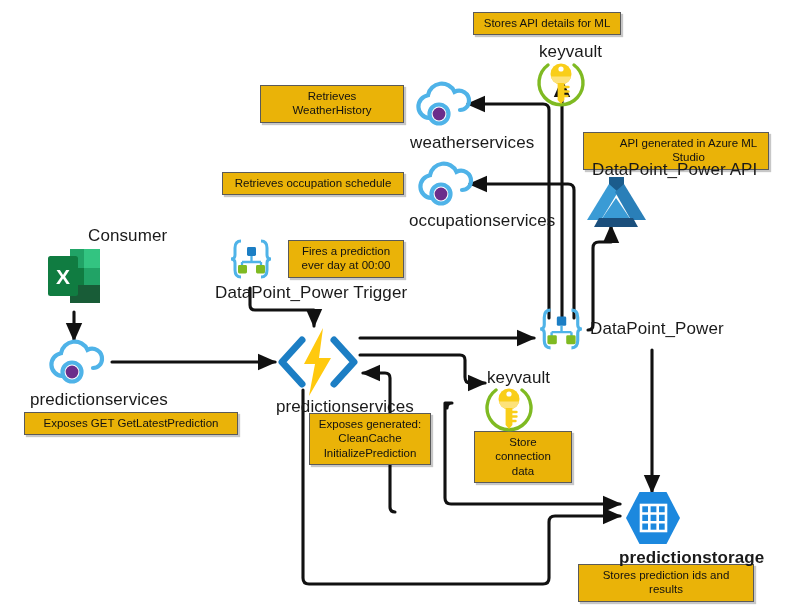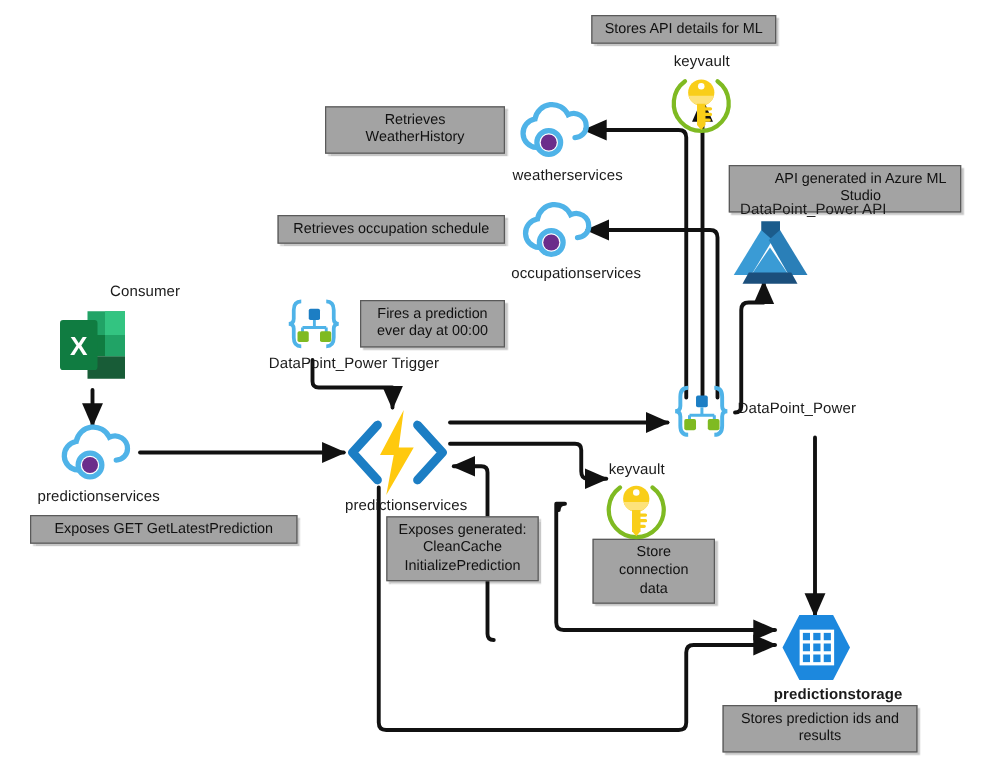--- a/index.html
+++ b/index.html
@@ -1,22 +1,22 @@
 <!DOCTYPE html>
 <html><head>
 <meta charset="utf-8">
 <title>Azure Architecture Diagram</title>
 <style>
   html,body{margin:0;padding:0;background:#ffffff;}
   #canvas{position:relative;width:800px;height:616px;background:#ffffff;
     font-family:"Liberation Sans",sans-serif;overflow:hidden;}
   .node{position:absolute;}
-  .nlabel{position:absolute;font-size:12px;color:#1a1a1a;white-space:nowrap;
+  .nlabel{position:absolute;font-size:17px;color:#1a1a1a;white-space:nowrap;
     letter-spacing:.1px;}
-  .cap{position:absolute;background:#a3a3a3;border:1px solid #5a5a5a;
+  .cap{position:absolute;background:#eab308;border:1px solid #5a5a5a;
     box-shadow:2px 2px 1px rgba(0,0,0,.22);font-size:11.5px;color:#111;
     text-align:center;padding:3px 7px 4px;line-height:1.25;box-sizing:border-box;
     white-space:pre-line;}
   svg.wires{position:absolute;left:0;top:0;width:800px;height:616px;}
 </style>
 </head>
 <body>
 
 <div id="canvas">
 
@@ -70,21 +70,21 @@
 
   <div class="cap" style="left:583px;top:132px;width:186px;padding-left:32px;">API generated in Azure ML Studio</div>
 
   <div class="cap" style="left:309px;top:413px;width:122px;">Exposes generated:
 CleanCache
 InitializePrediction</div>
 
   <div class="cap" style="left:474px;top:431px;width:98px;">Store connection
 data</div>
 
-  <div class="cap" style="left:578px;top:564px;width:156px;">Stores prediction ids and
+  <div class="cap" style="left:578px;top:564px;width:176px;">Stores prediction ids and
 results</div>
 
   <div class="nlabel" style="left:56px;top:226px;margin-left:32px;">Consumer</div>
   <div class="node" style="left:48px;top:243px;width:54px;height:66px;">
     <svg viewBox="0 0 54 66" width="54" height="66" xmlns="http://www.w3.org/2000/svg">
       <rect x="22" y="6" width="30" height="19" fill="#21A366"></rect>
       <rect x="22" y="25" width="30" height="17" fill="#107C41"></rect>
       <rect x="22" y="42" width="30" height="18" fill="#185C37"></rect>
       <rect x="36" y="6" width="16" height="19" fill="#33C481"></rect>
       <rect x="36" y="25" width="16" height="17" fill="#21A366"></rect>

